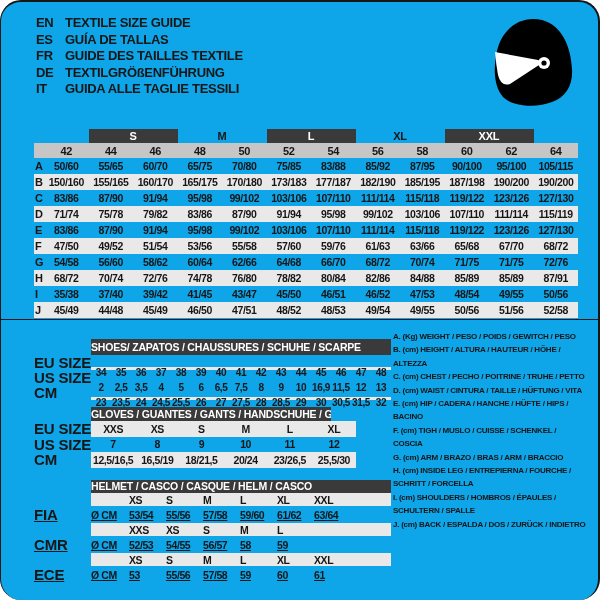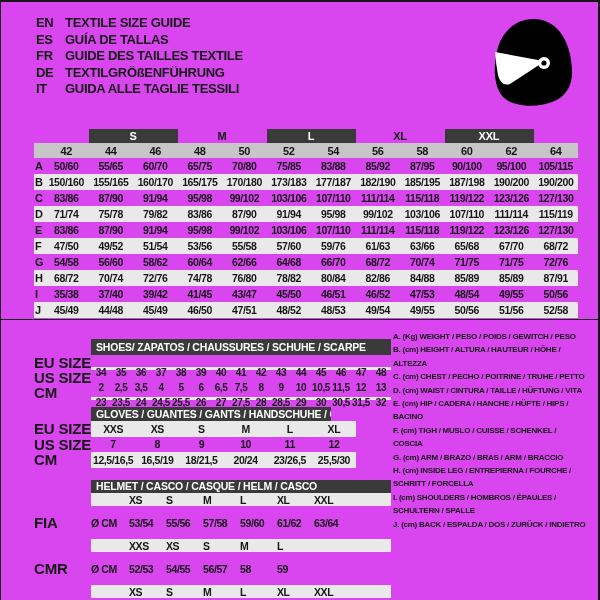--- a/index.html
+++ b/index.html
@@ -1,23 +1,23 @@
 <!DOCTYPE html>
 <html style="--dark: #3a3a3a; --band: #c6c6c6; --stripe: #e9e9e9; --ink: #161616;"><head>
 <meta charset="utf-8">
 <style>
   * { margin:0; padding:0; box-sizing:border-box; }
   html,body { background:#fff; }
   #page {
-    position:relative; width:600px; height:600px; background:#d946ef;
+    position:relative; width:600px; height:600px; background:#0ea5e9;
     border-top:2px solid var(--ink,#161616);
     border-left:1px solid var(--ink,#161616);
     border-right:2px solid var(--ink,#161616);
     overflow:hidden; color:var(--ink,#161616);
-    font-family:"Liberation Sans", sans-serif; font-weight:700;
+    font-family:"Liberation Sans", sans-serif; font-weight:700;border-radius:21px;
   }
 
   
   .langs { position:absolute; left:35px; top:13px; }
   .lang-line { display:flex; font-size:13px; line-height:16.5px; letter-spacing:-0.3px; white-space:nowrap; }
   .lang-code { width:29px; flex:0 0 29px; }
 
   
   .helmet-pic { position:absolute; left:487px; top:13px; }
 
@@ -31,21 +31,21 @@
   .group { text-align:center; height:14px; line-height:14px; font-size:11px; letter-spacing:-0.2px; }
   .group.dark { background:var(--dark,#3a3a3a); color:#fff; }
   .num-row { height:15px; background:var(--band,#c6c6c6); }
   .num-row .tcell { font-size:11px; }
 
   .sep { position:absolute; left:0; top:317px; width:600px; height:1px; background:var(--ink,#161616); }
 
   
   .sub { position:absolute; left:33px; }
   .sub-bar { margin-left:57px; background:var(--dark,#3a3a3a); color:#fff; font-size:10.5px;
-             padding-left:5px; letter-spacing:-0.2px; white-space:nowrap; overflow:hidden; }
+             letter-spacing:-0.2px; white-space:nowrap; overflow:hidden; }
   .srow { display:flex; align-items:stretch; }
   .slabel { width:57px; flex:0 0 57px; font-size:15px; letter-spacing:-0.2px; display:flex; align-items:center; }
   .scells { display:grid; align-items:center; }
   .scells.striped { background:var(--stripe,#e9e9e9); }
   .scell { text-align:center; font-size:10px; letter-spacing:-0.4px; white-space:nowrap; }
 
   #shoes { top:337px; }
   #shoes .sub-bar { height:16px; line-height:16px; width:300px; }
   #shoes .srow { height:15px; }
   #shoes .scells { width:300px; grid-template-columns:repeat(15,1fr);margin-top:12px; }
@@ -54,21 +54,21 @@
   #gloves .sub-bar { height:14px; line-height:14px; width:240px; }
   #gloves .srow { height:15.5px; }
   #gloves .scells { width:265px; grid-template-columns:repeat(6,1fr); }
   #gloves .scell { font-size:10.5px; }
 
   #helmet-tbl { top:478px; }
   #helmet-tbl .sub-bar { height:13px; line-height:13px; width:300px; }
   #helmet-tbl .scells { width:300px; grid-template-columns:38px repeat(6,37px); }
   #helmet-tbl .scell { text-align:left; font-size:10.5px; }
   #helmet-tbl .srow.hsizes { height:13px; }
-  #helmet-tbl .srow.hvals { height:33px; }
+  #helmet-tbl .srow.hvals { height:17px;text-decoration:underline; }
 
   
   .legend { position:absolute; left:392px; top:328px; width:193px; }
   .legend-item { font-size:8px; line-height:13.4px; letter-spacing:-0.25px; }
 </style>
 </head>
 <body>
 
 <div id="page">
 
@@ -314,21 +314,21 @@
             <div class="scell">2,5</div>
             <div class="scell">3,5</div>
             <div class="scell">4</div>
             <div class="scell">5</div>
             <div class="scell">6</div>
             <div class="scell">6,5</div>
             <div class="scell">7,5</div>
             <div class="scell">8</div>
             <div class="scell">9</div>
             <div class="scell">10</div>
-            <div class="scell">10,5</div>
+            <div class="scell">16,9</div>
             <div class="scell">11,5</div>
             <div class="scell">12</div>
             <div class="scell">13</div>
           </div>
         </div>
         <div class="srow">
           <div class="slabel">CM</div>
           <div class="scells striped">
             <div class="scell">23</div>
             <div class="scell">23,5</div>

